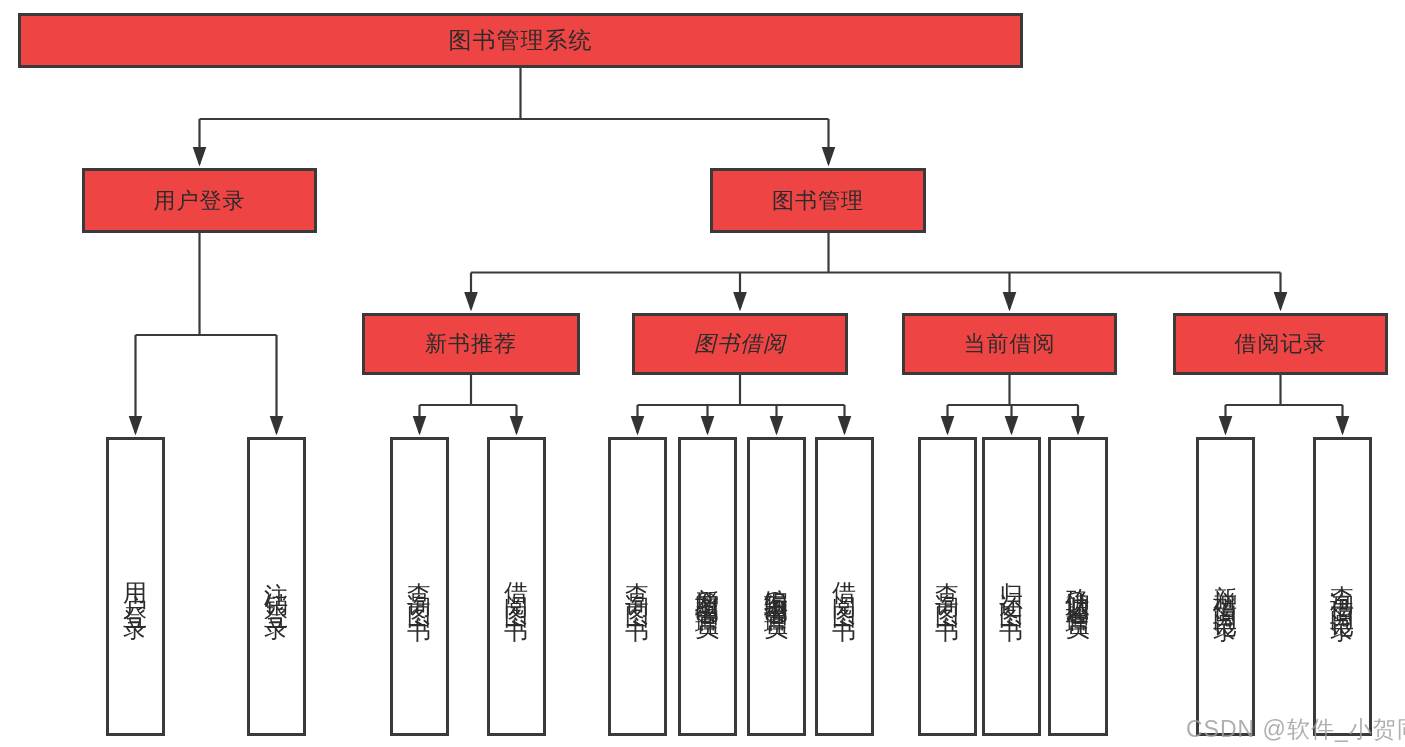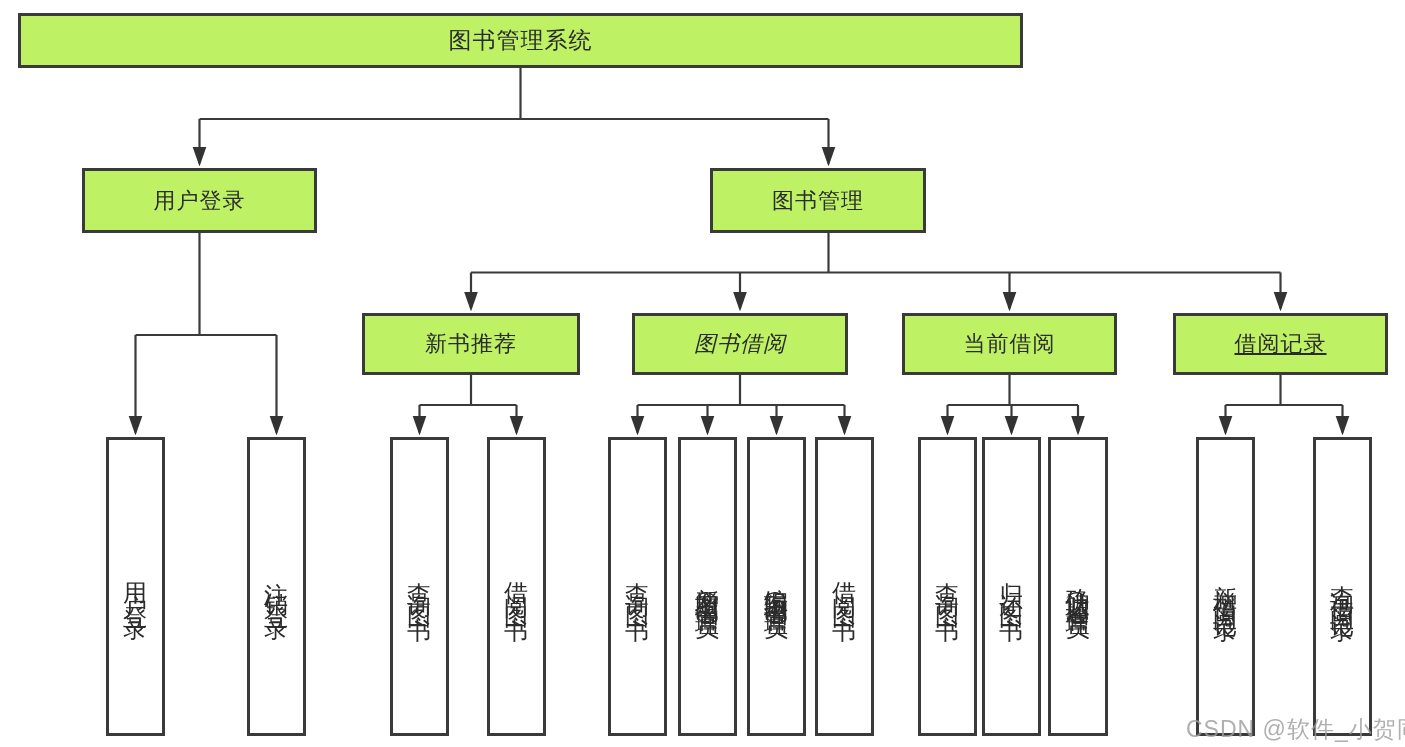--- a/index.html
+++ b/index.html
@@ -19,21 +19,21 @@
   #connectors {
     position: absolute;
     left: 0;
     top: 0;
     z-index: 0;
   }
   .hbox {
     position: absolute;
     box-sizing: border-box;
     border: 3px solid #3a3a3a;
-    background: #bef264;
+    background: #ef4444;
     display: flex;
     align-items: center;
     justify-content: center;
     font-size: 22px;
     letter-spacing: 1px;
     z-index: 1;
   }
   .hbox.title {
     font-size: 23px;
   }
@@ -127,21 +127,21 @@
   </svg>
 
   <div class="hbox title" style="left:18px; top:13px; width:1005px; height:55px;">图书管理系统</div>
 
   <div class="hbox" style="left:82px; top:168px; width:235px; height:65px;">用户登录</div>
   <div class="hbox" style="left:710px; top:168px; width:216px; height:65px;">图书管理</div>
 
   <div class="hbox" style="left:362px; top:313px; width:218px; height:62px;font-family:Liberation Serif, serif;">新书推荐</div>
   <div class="hbox" style="left:632px; top:313px; width:216px; height:62px;font-style:italic;">图书借阅</div>
   <div class="hbox" style="left:902px; top:313px; width:215px; height:62px;">当前借阅</div>
-  <div class="hbox" style="left:1173px; top:313px; width:215px; height:62px;text-decoration:underline;">借阅记录</div>
+  <div class="hbox" style="left:1173px; top:313px; width:215px; height:62px;">借阅记录</div>
 
   <div class="leaf" style="left:106px;">
     <span class="t4">用户登录</span>
   </div>
   <div class="leaf" style="left:247px;">
     <span class="t4">注销登录</span>
   </div>
 
   <div class="leaf" style="left:390px;">
     <span class="t4">查询图书</span>

